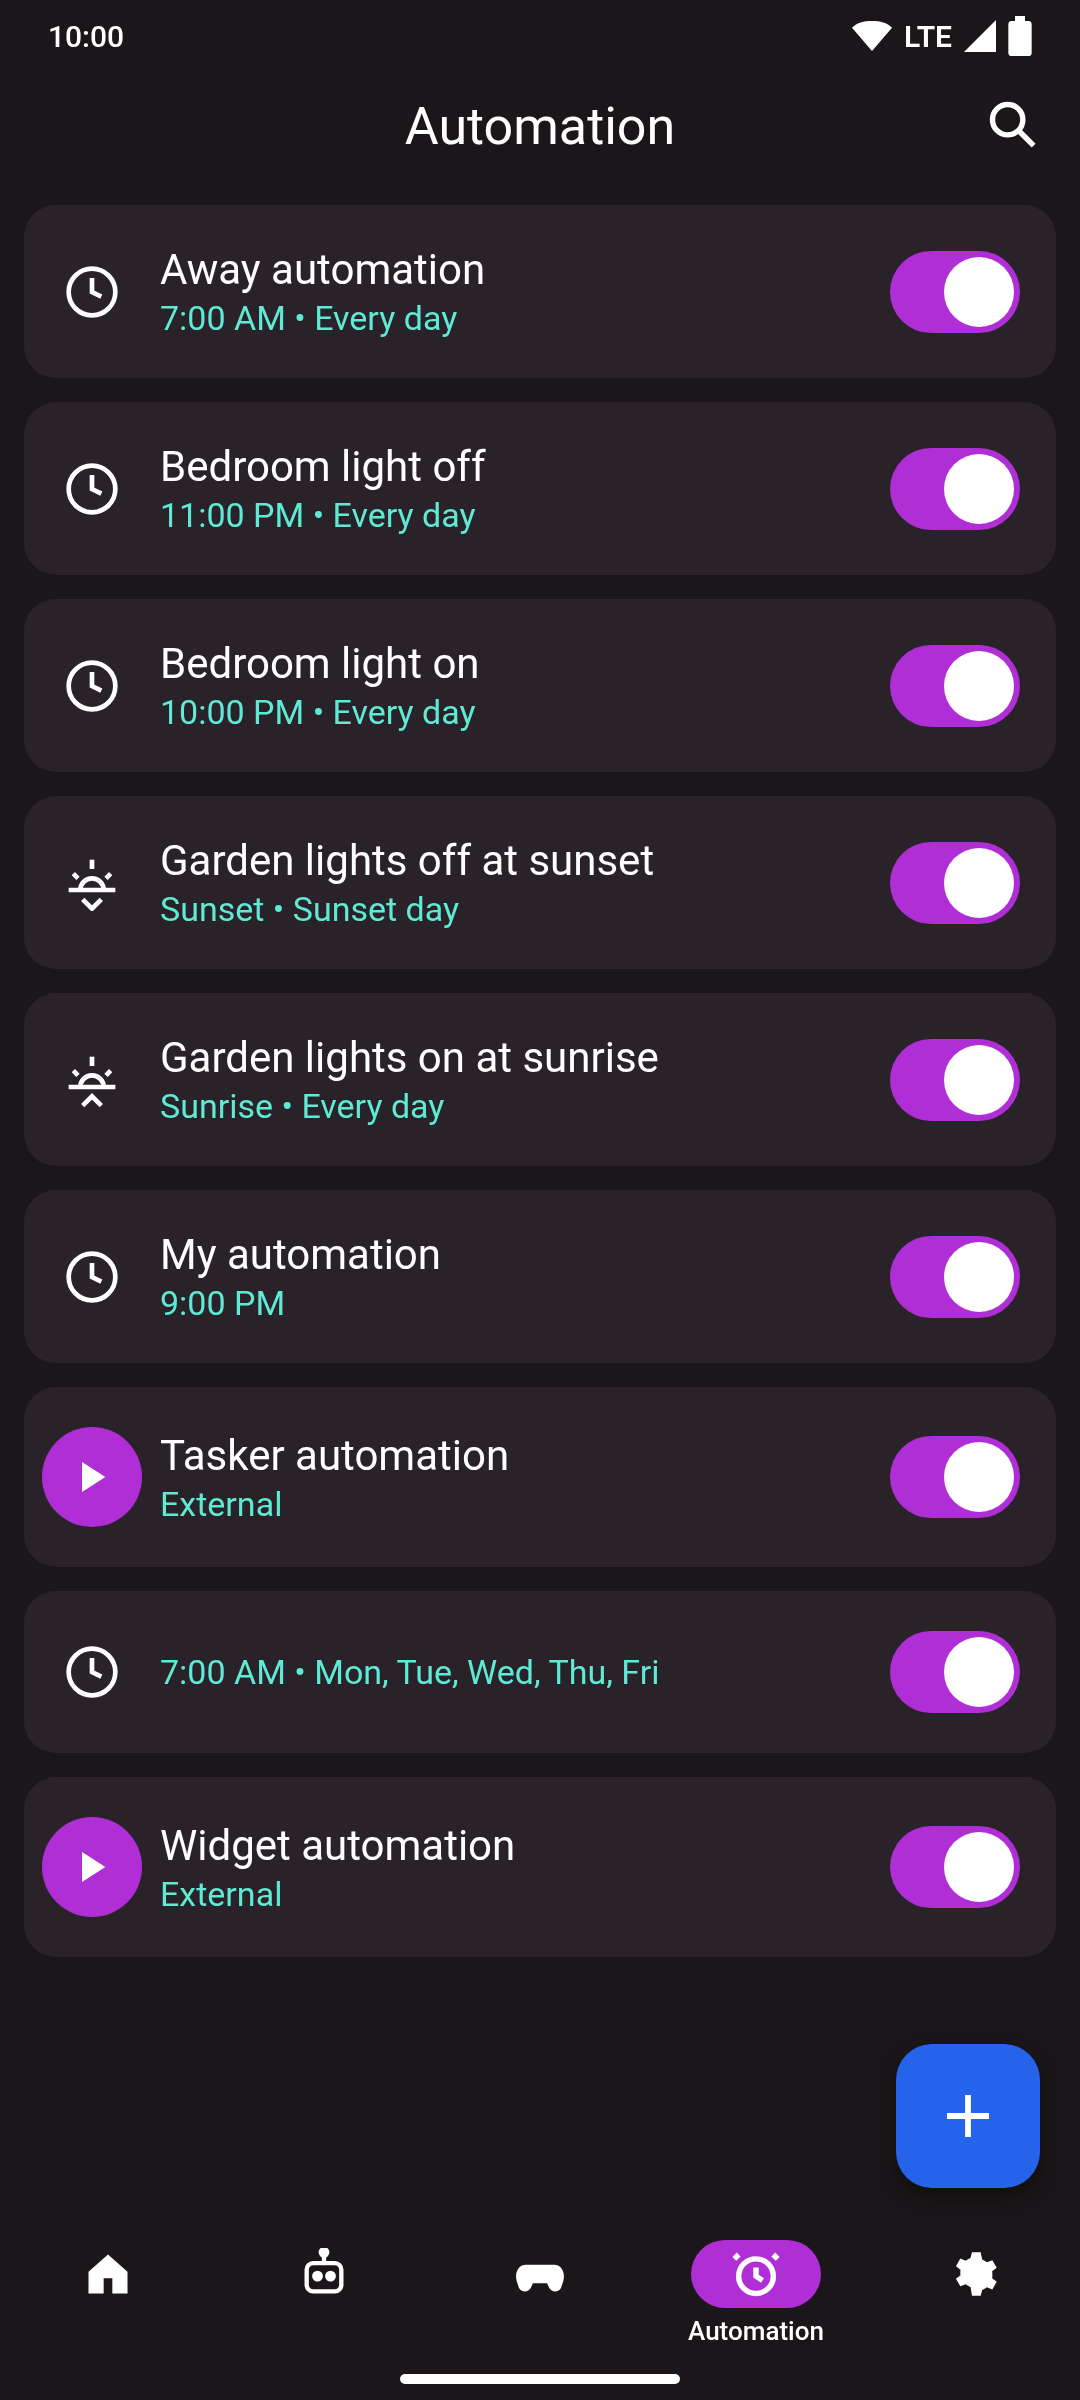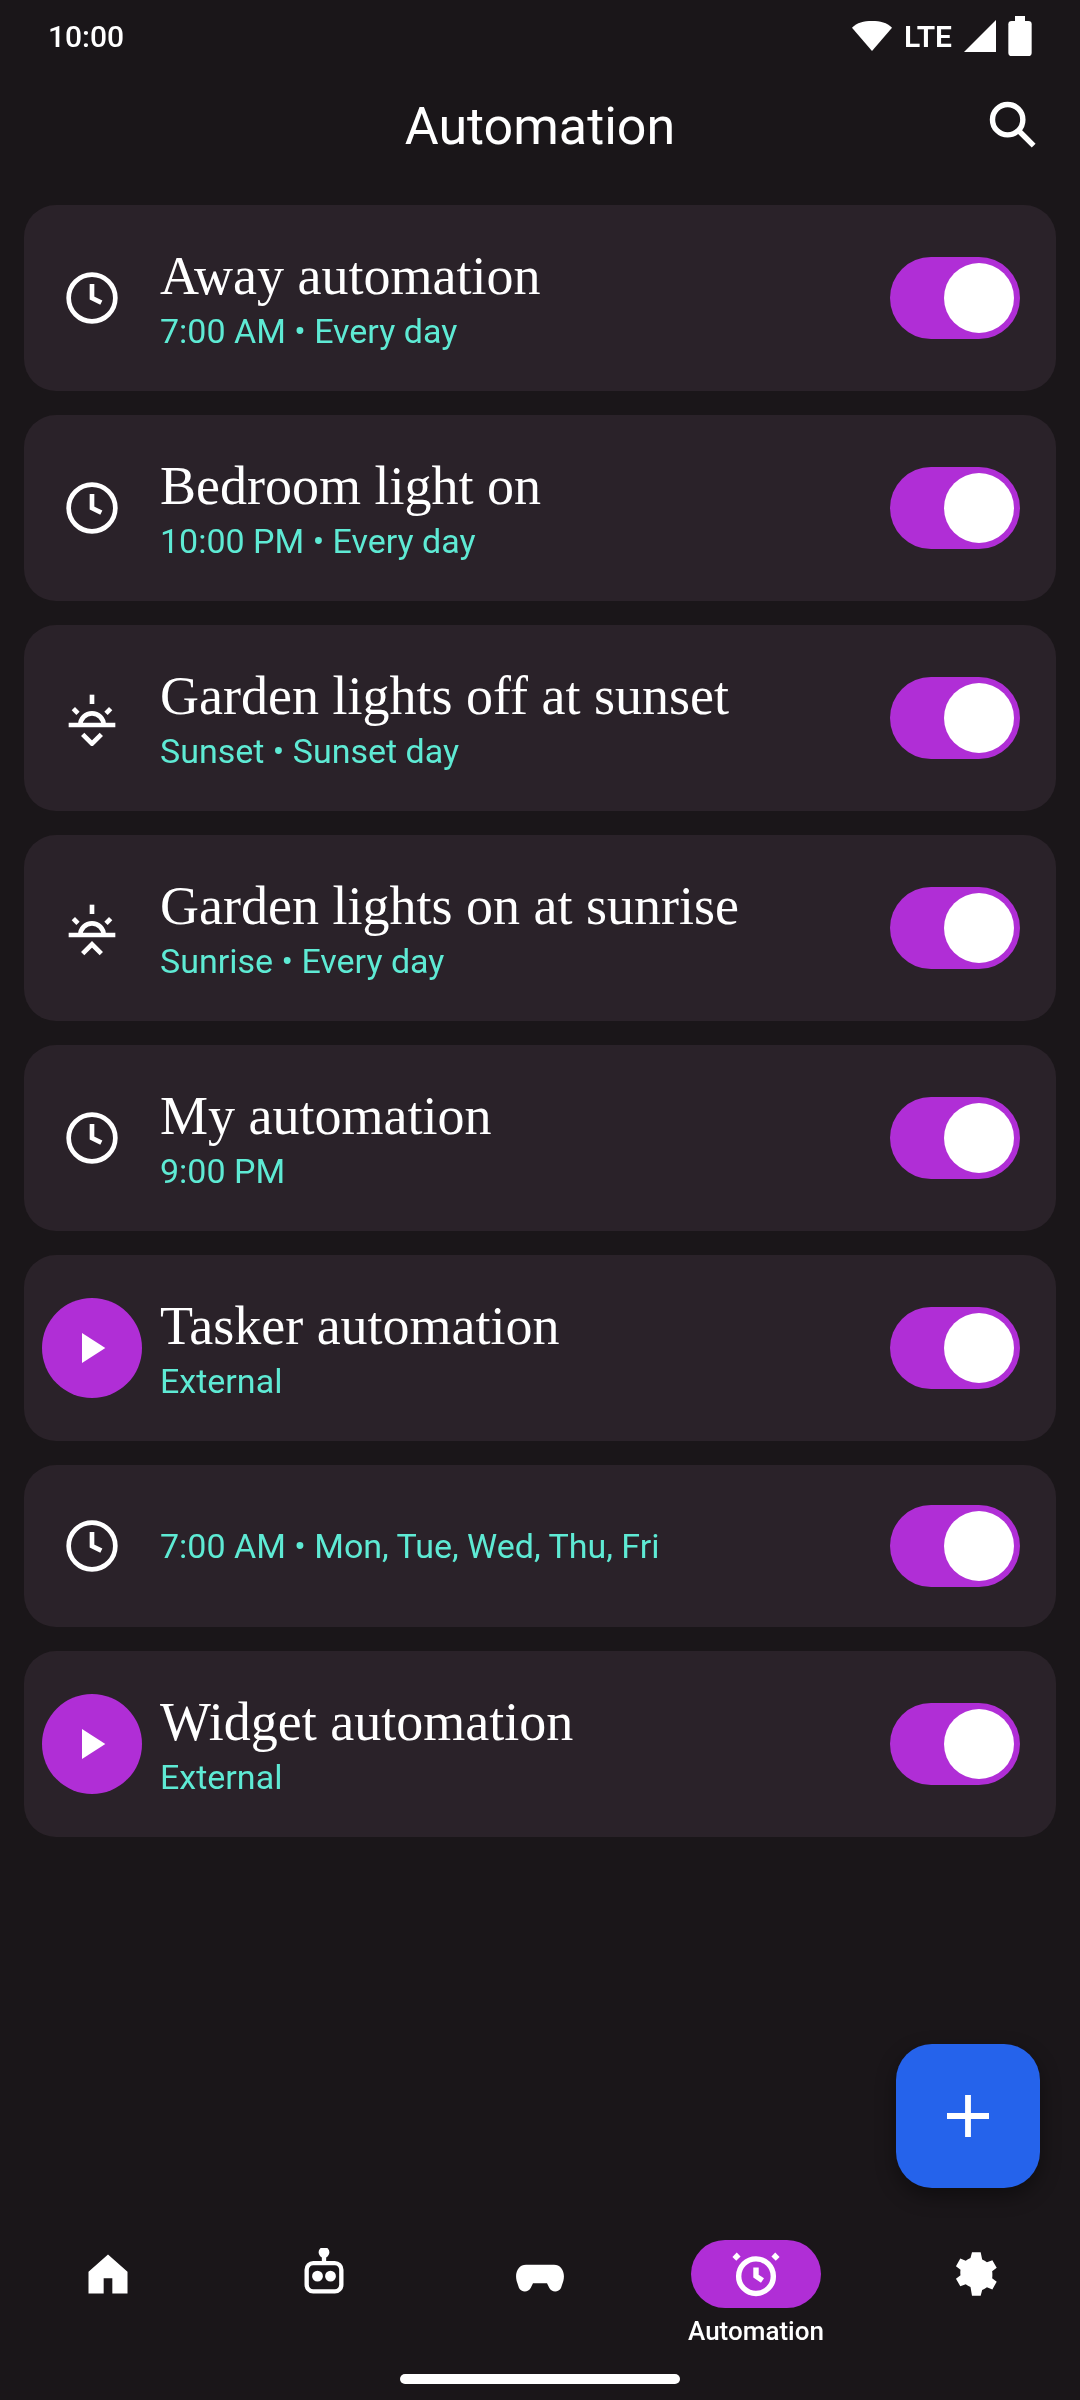--- a/index.html
+++ b/index.html
@@ -82,25 +82,24 @@
       justify-content: center;
       flex-shrink: 0;
       margin-left: -18px;
       margin-right: -18px;
     }
     .item-content {
       flex: 1;
       min-width: 0;
     }
     .item-title {
-      font-size: 54px;
+      font-size: 42px;
       font-weight: 400;
       color: #ffffff;
       margin-bottom: 4px;
-      font-family: Liberation Serif, serif;
     }
     .item-subtitle {
       font-size: 34px;
       color: #5eead4;
     }
     .toggle {
       width: 130px;
       height: 82px;
       background: #b02ed6;
       border-radius: 41px;
@@ -215,20 +214,35 @@
     </div>
     <div class="item-content">
       <div class="item-title">Away automation</div>
       <div class="item-subtitle">7:00 AM • Every day</div>
     </div>
     <div class="toggle">
         <div class="toggle-thumb"></div>
       </div>
   </div>
 
+  <div class="list-item">
+    <div class="item-icon">
+      <svg width="56" height="56" viewBox="0 0 24 24" fill="none" stroke="#ffffff" stroke-width="2">
+          <circle cx="12" cy="12" r="10"></circle>
+          <path d="M12 6 L12 12 L16 14"></path>
+        </svg>
+    </div>
+    <div class="item-content">
+      <div class="item-title">Bedroom light off</div>
+      <div class="item-subtitle">11:00 PM • Every day</div>
+    </div>
+    <div class="toggle">
+        <div class="toggle-thumb"></div>
+      </div>
+  </div>
 
   <div class="list-item">
     <div class="item-icon">
       <svg width="56" height="56" viewBox="0 0 24 24" fill="none" stroke="#ffffff" stroke-width="2">
           <circle cx="12" cy="12" r="10"></circle>
           <path d="M12 6 L12 12 L16 14"></path>
         </svg>
     </div>
     <div class="item-content">
       <div class="item-title">Bedroom light on</div>

